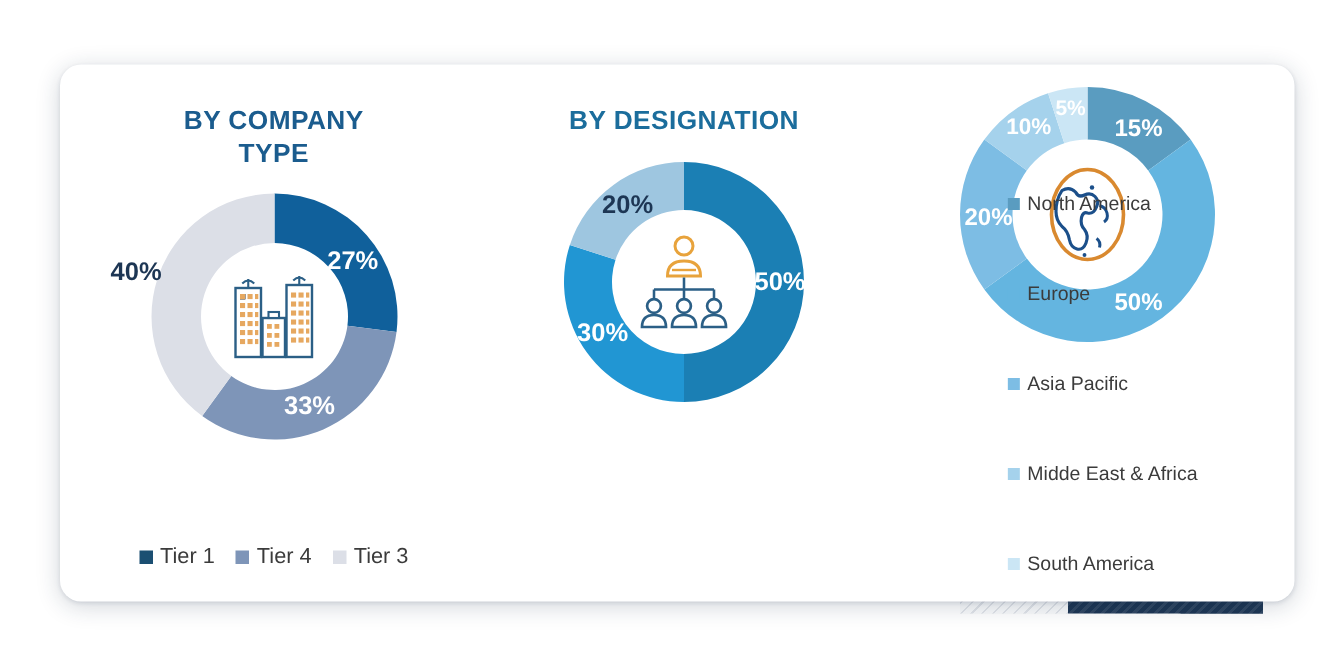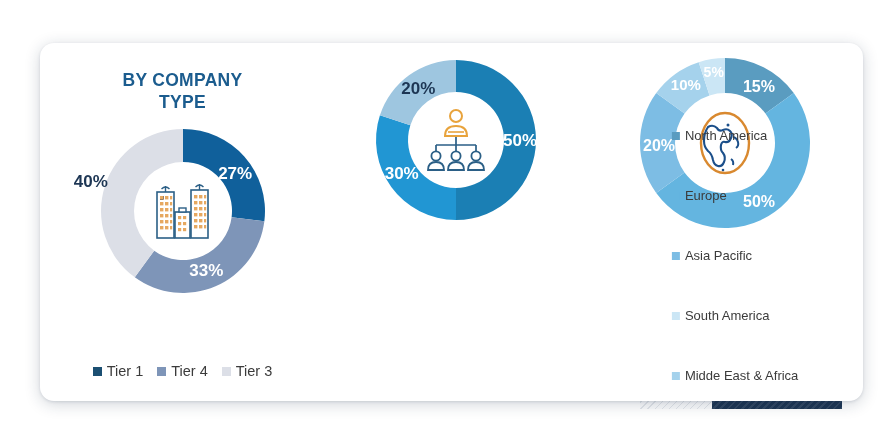--- a/index.html
+++ b/index.html
@@ -238,20 +238,21 @@
           <span>Tier 4</span>
         </div>
         <div class="legend-item">
           <span class="swatch" style="background: rgb(220, 223, 231);"></span>
           <span>Tier 3</span>
         </div>
       </div>
   </div>
 
   <div class="panel" id="panel-designation">
+    <div class="panel-title" id="title-designation">BY DESIGNATION</div>
 
     <div class="donut-wrap">
       <svg width="170" height="170" viewBox="0 0 170 170" id="svg-designation" aria-hidden="true">
           <path d="M 85 5 A 80 80 0 0 1 85 165
        L 85 133 A 48 48 0 0 0 85 37 Z" fill="#1b7fb4"></path>
           <text x="149" y="85" text-anchor="middle" dominant-baseline="central" class="slice-label" fill="#ffffff" font-size="17">50%</text>
           <path d="M 85 165 A 80 80 0 0 1 8.915478696387723 60.27864045000418
        L 39.34928721783263 70.16718427000251 A 48 48 0 0 0 85 133 Z" fill="#2196d3"></path>
           <text x="30.72492184598874" y="118.91483291092511" text-anchor="middle" dominant-baseline="central" class="slice-label" fill="#ffffff" font-size="17">30%</text>
           <path d="M 8.915478696387723 60.27864045000418 A 80 80 0 0 1 84.99999999999999 5
@@ -322,23 +323,23 @@
         </div>
         <div class="legend-item">
           <span class="swatch" style="background: rgb(100, 181, 224);"></span>
           <span>Europe</span>
         </div>
         <div class="legend-item">
           <span class="swatch" style="background: rgb(125, 189, 228);"></span>
           <span>Asia Pacific</span>
         </div>
         <div class="legend-item">
+          <span class="swatch" style="background: rgb(165, 210, 236);"></span>
+          <span>Midde East &amp; Africa</span>
+        </div>
+        <div class="legend-item">
           <span class="swatch" style="background: rgb(203, 230, 245);"></span>
           <span>South America</span>
         </div>
-        <div class="legend-item">
-          <span class="swatch" style="background: rgb(165, 210, 236);"></span>
-          <span>Midde East &amp; Africa</span>
-        </div>
       </div>
   </div>
 
 </div>
 
 </body></html>

